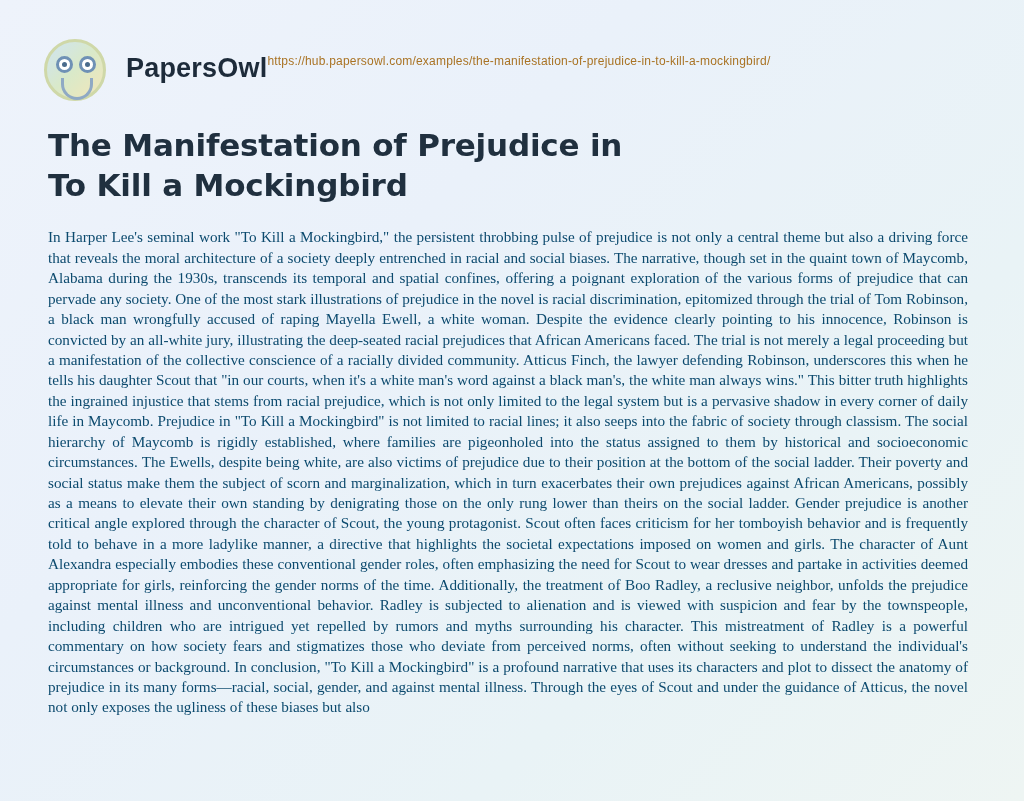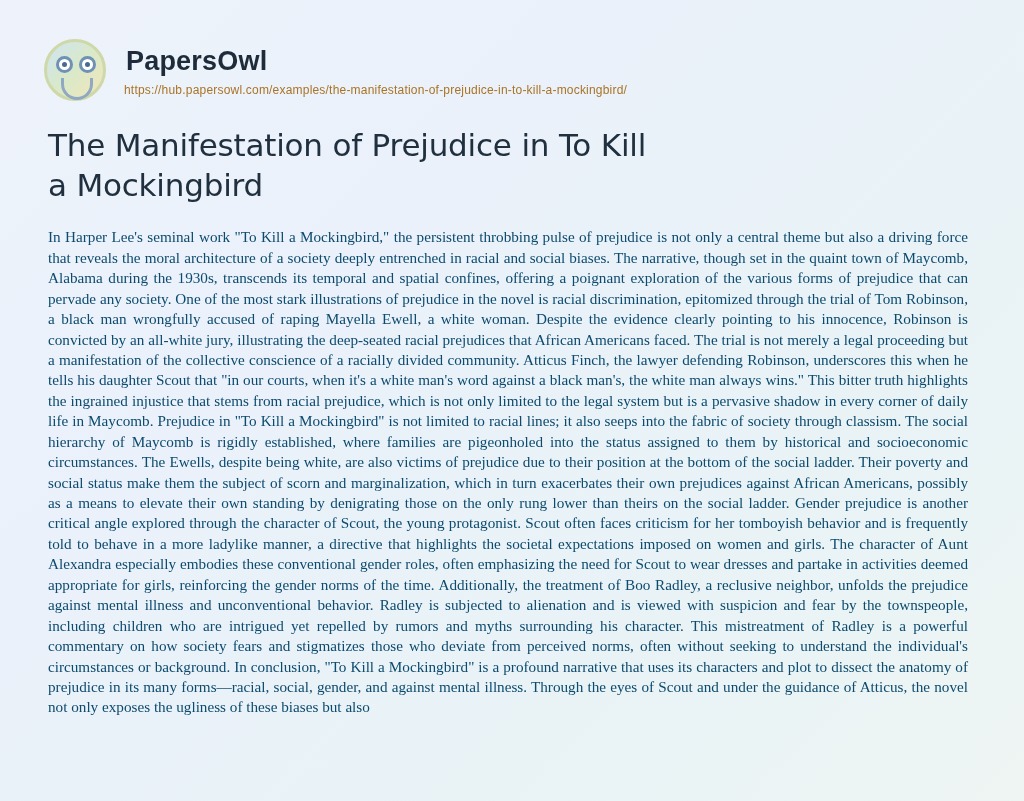--- a/index.html
+++ b/index.html
@@ -77,21 +77,20 @@
     position: absolute;
     left: 3px;
     top: 3px;
     width: 5px;
     height: 5px;
     border-radius: 50%;
     background: #4a6b8c;
   }
   .brand-col {
     display: flex;
-    flex-direction: column;
     justify-content: center;
   }
   .brand {
     font-size: 27px;
     font-weight: bold;
     color: #1d2b3a;
     letter-spacing: 0.2px;
     line-height: 1.1;
     margin-bottom: 6px;
     margin-left: 2px;
@@ -102,21 +101,21 @@
     letter-spacing: 0.2px;
     white-space: nowrap;
     text-decoration: none;
     opacity: 0.88;
   }
   .content {
     padding: 30px 56px 0 48px;
   }
   h1.title {
     font-family: "DejaVu Sans", sans-serif;
-    font-weight: normal;
+    font-weight: bold;
     font-size: 31px;
     line-height: 1.28;
     color: #20303f;
     margin: 0 0 22px 0;
     max-width: 620px;
     letter-spacing: -0.2px;
   }
   .body-text {
     font-family: "Liberation Serif", serif;
     font-size: 15.2px;

